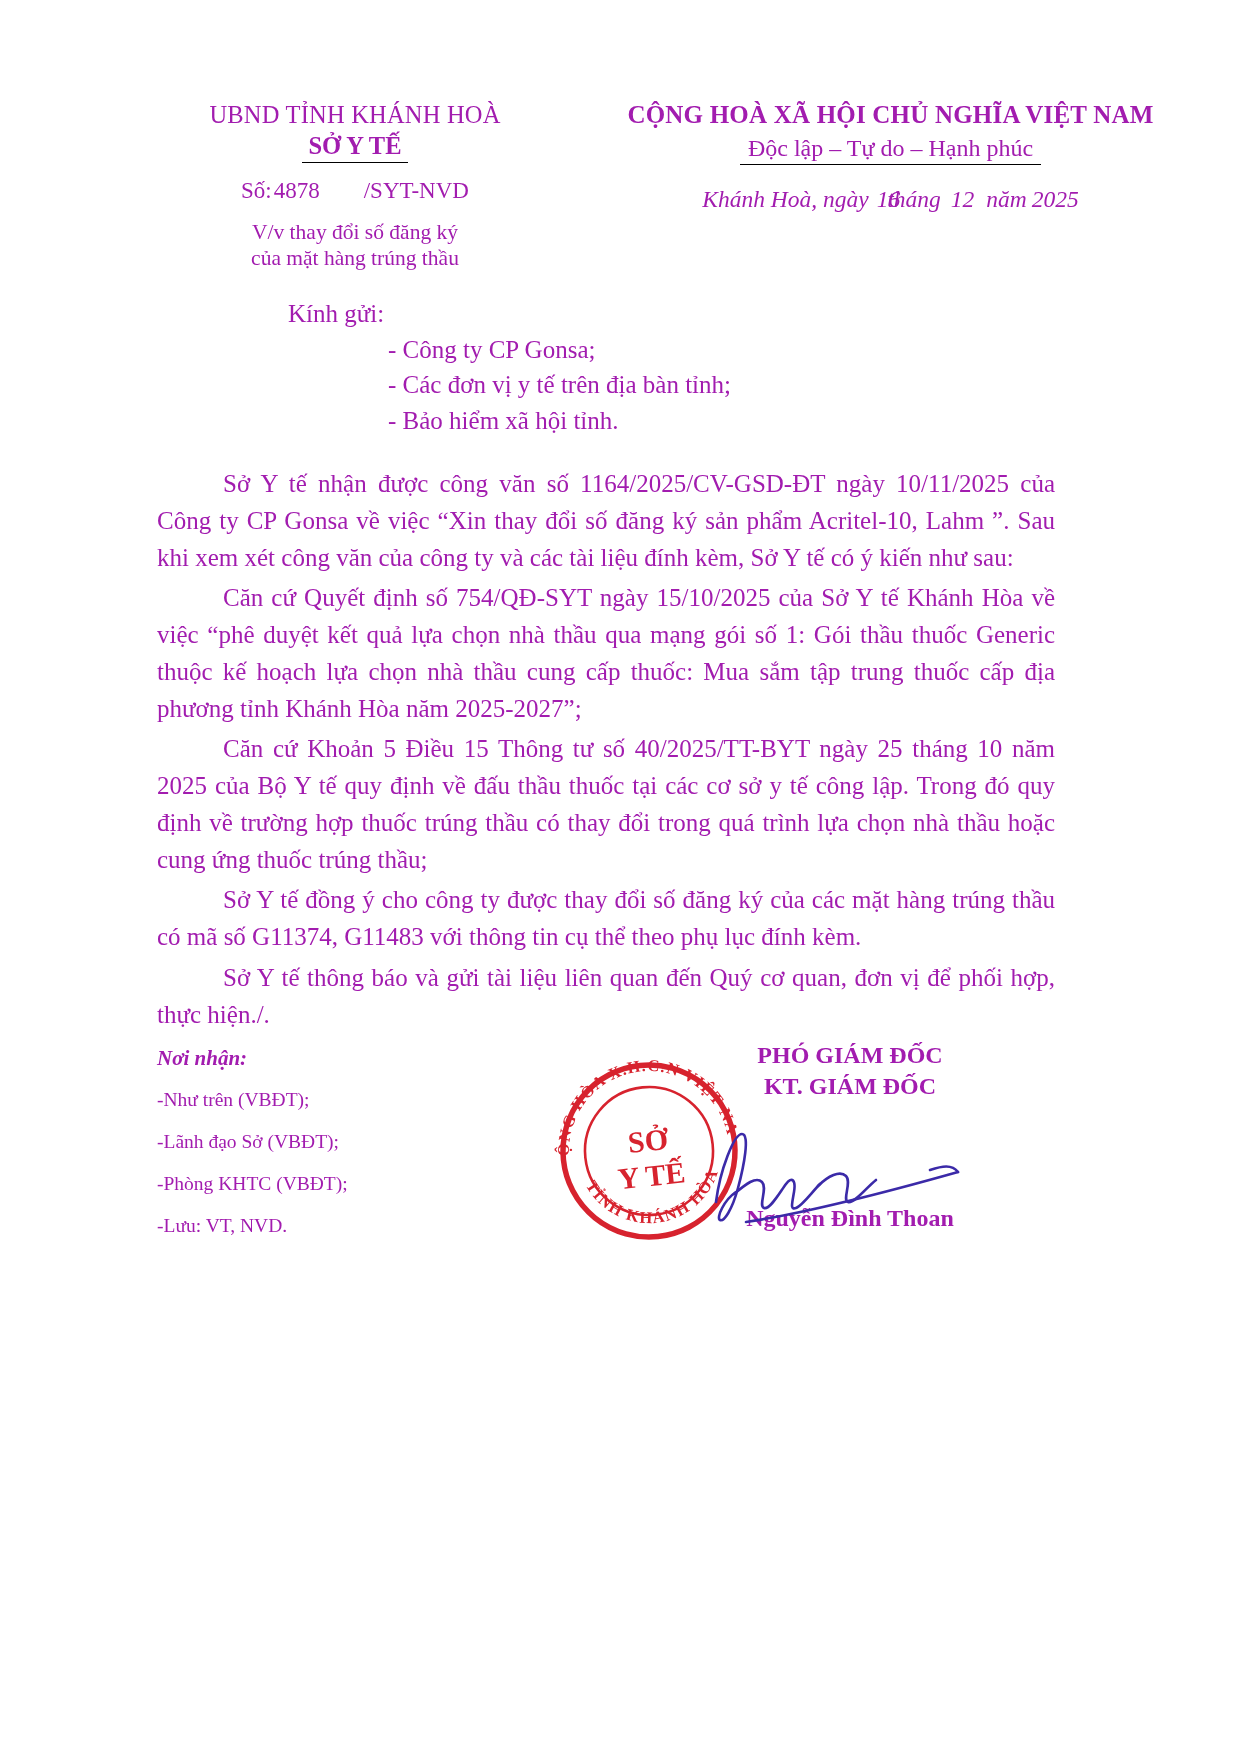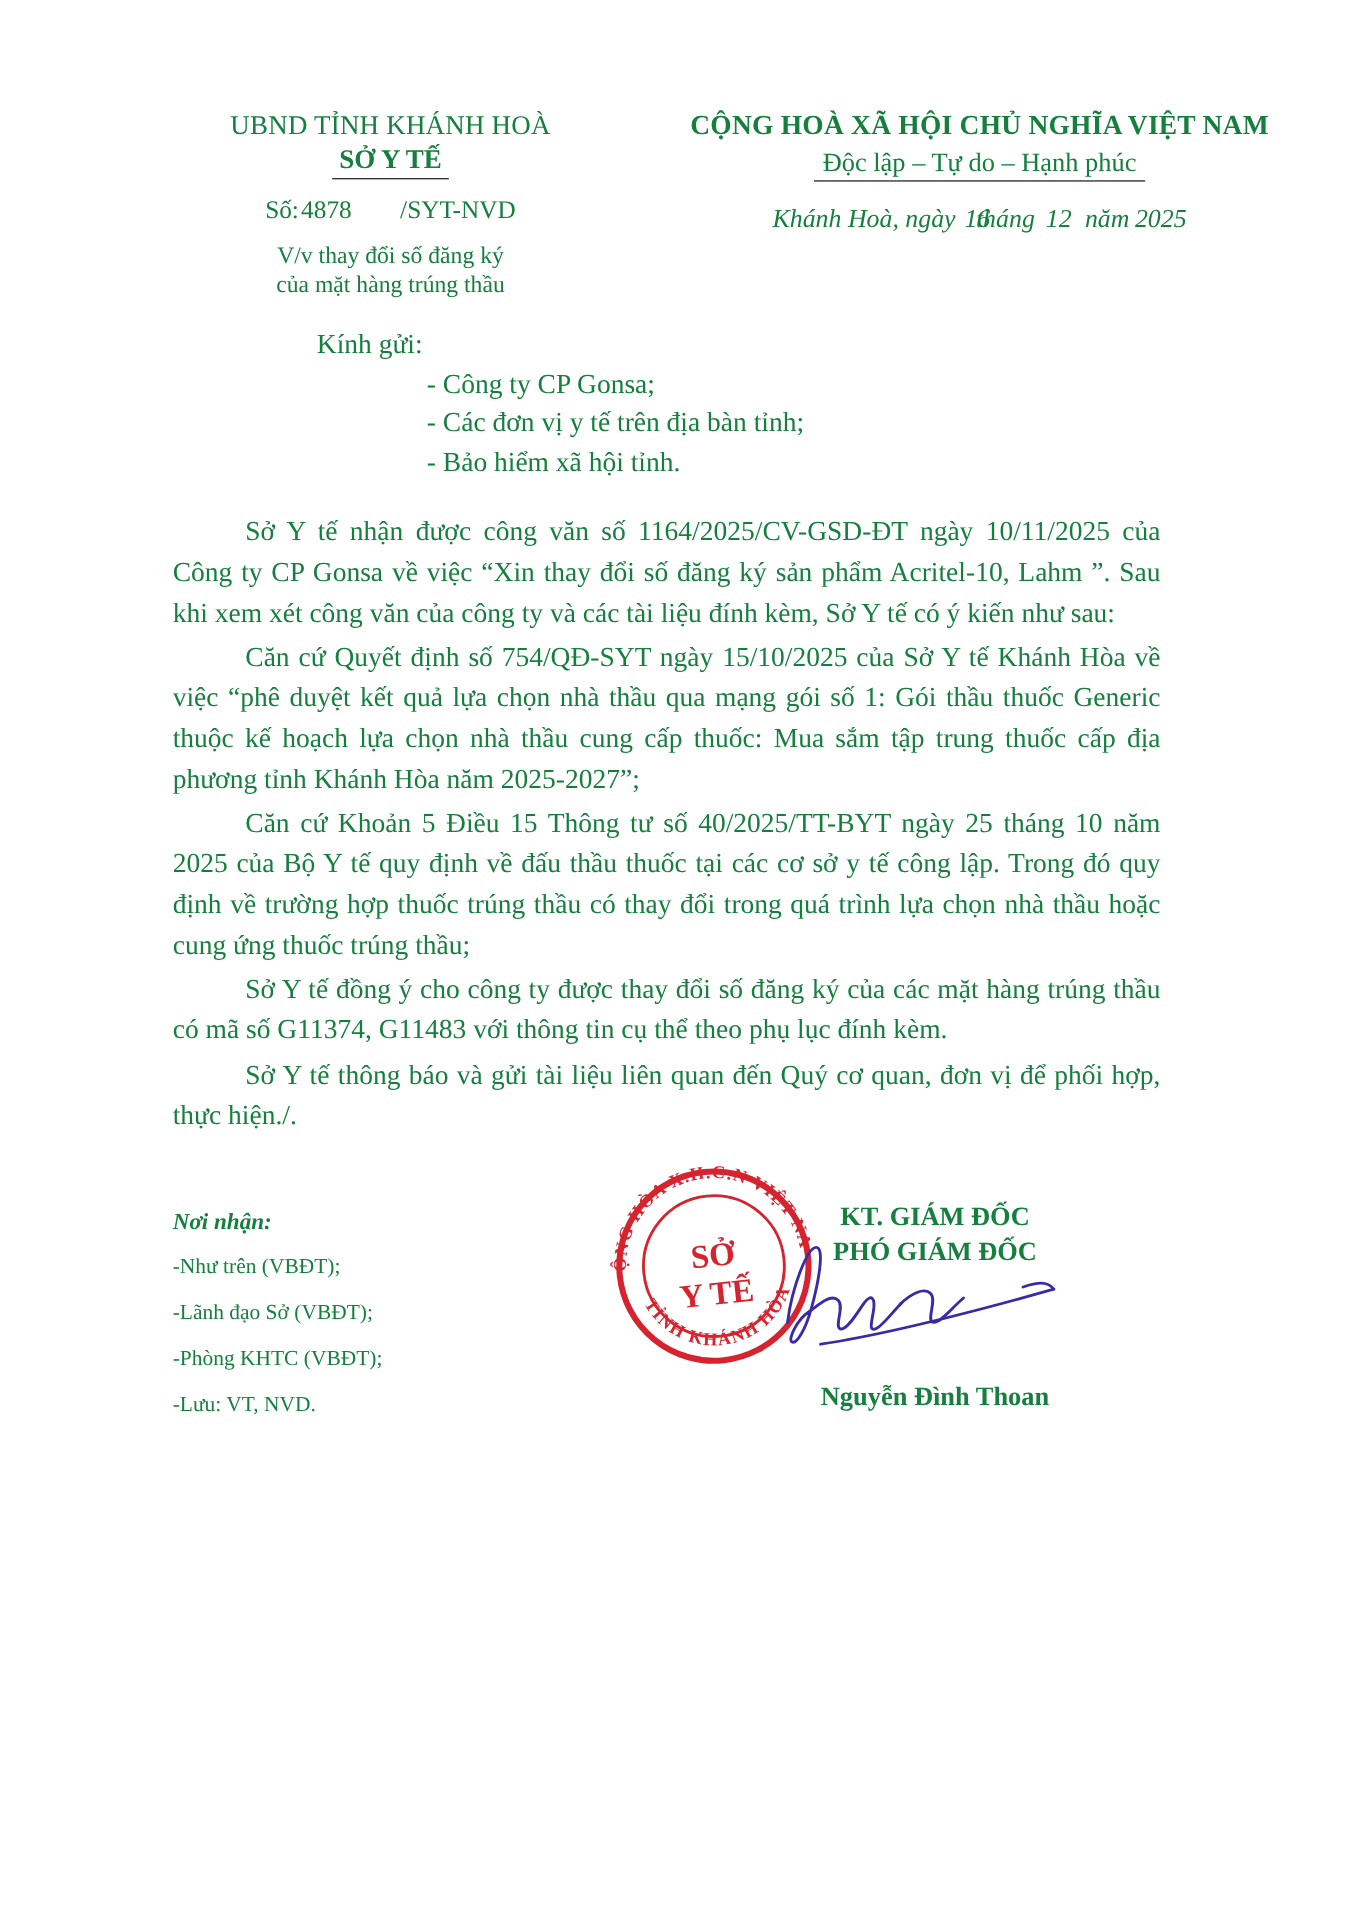--- a/index.html
+++ b/index.html
@@ -6,21 +6,21 @@
     margin: 0;
     padding: 0;
     background: #ffffff;
   }
   .page {
     position: relative;
     width: 1241px;
     height: 1755px;
     background: #ffffff;
     font-family: "Liberation Serif", "DejaVu Serif", serif;
-    color: #15803d;
+    color: #a21caf;
     overflow: hidden;
   }
 
   
   .header {
     position: absolute;
     left: 0;
     top: 100px;
     width: 1241px;
     display: flex;
@@ -119,21 +119,21 @@
   }
   .body-text p {
     margin: 0 0 4px 0;
     text-indent: 66px;
   }
 
   
   .footer {
     position: absolute;
     left: 0;
-    top: 1092px;
+    top: 1040px;
     width: 1241px;
     height: 280px;
   }
   .recv-block {
     position: absolute;
     left: 157px;
     top: 6px;
     width: 400px;
   }
   .recv-title {
@@ -265,19 +265,19 @@
 
     <div class="recv-block">
       <div class="recv-title">Nơi nhận:</div>
       <div class="recv-item">-Như trên (VBĐT);</div>
       <div class="recv-item">-Lãnh đạo Sở (VBĐT);</div>
       <div class="recv-item">-Phòng KHTC (VBĐT);</div>
       <div class="recv-item">-Lưu: VT, NVD.</div>
     </div>
 
     <div class="sign-block">
+      <div class="sign-title">PHÓ GIÁM ĐỐC</div>
       <div class="sign-title">KT. GIÁM ĐỐC</div>
-      <div class="sign-title">PHÓ GIÁM ĐỐC</div>
       <div class="sign-name">Nguyễn Đình Thoan</div>
     </div>
   </div>
 
 </div>
 
 </body></html>

